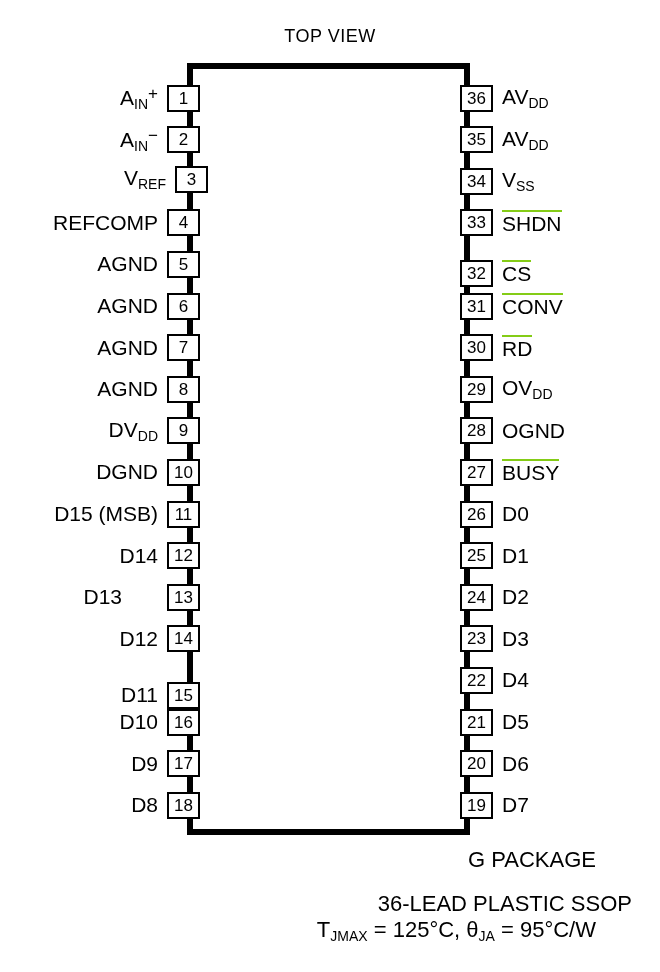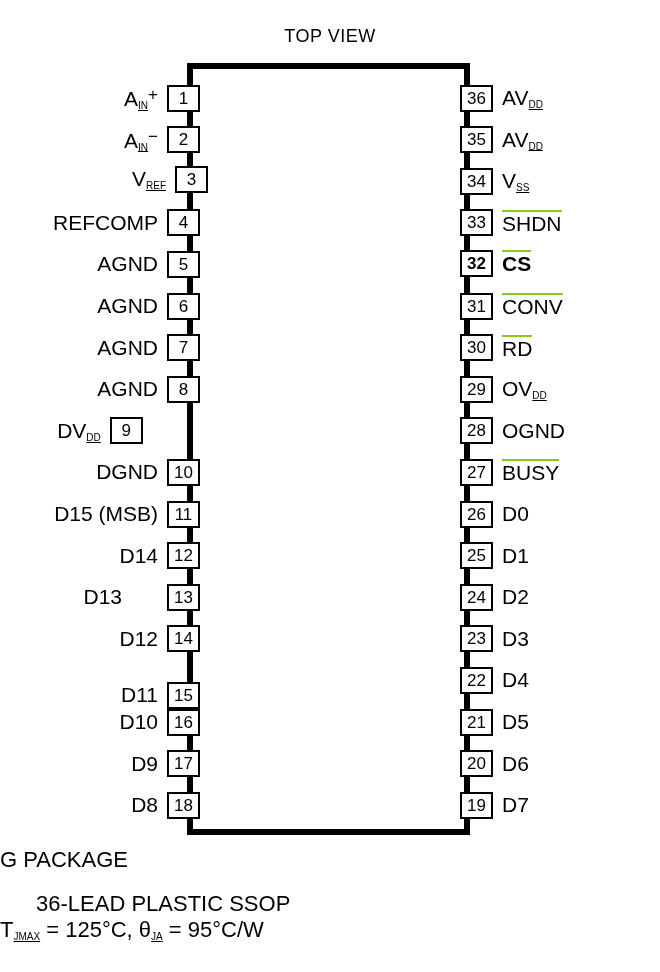--- a/index.html
+++ b/index.html
@@ -71,42 +71,41 @@
   .pin-row.left .pin-box { margin-left: 9px; margin-right: 0; }
   .pin-row.right .pin-box { margin-right: 9px; }
 
   .pin-label {
     font-size: 21px;
     white-space: nowrap;
   }
 
   
   .sub {
-    font-size: 10px;
+    font-size: 14px;
     vertical-align: -0.28em;
     letter-spacing: 0;
-    text-decoration: underline;
   }
   .sup {
     font-size: 17px;
     vertical-align: 0.34em;
   }
   .ovl {
     border-top: 2px solid #84cc16;
     padding-top: 1px;
     display: inline-block;
     line-height: 1.05;
   }
 
   
   .caption {
     position: absolute;
     left: 0;
     width: 596px;
-    text-align: left;
+    text-align: right;
     font-size: 22px;
   }
   #caption-1 { top: 847px; }
   #caption-2 { top: 891px; margin-left: 36px; }
   #caption-3 { top: 917px; }
 </style>
 </head>
 <body>
 
 <div id="top-view-title">TOP VIEW</div>
@@ -139,21 +138,21 @@
       <div class="pin-box">6</div>
     </div>
     <div class="pin-row left" style="top: 333.6px;">
       <div class="pin-label">AGND</div>
       <div class="pin-box">7</div>
     </div>
     <div class="pin-row left" style="top: 375.2px;">
       <div class="pin-label">AGND</div>
       <div class="pin-box">8</div>
     </div>
-    <div class="pin-row left" style="top: 416.8px; justify-content: center;">
+    <div class="pin-row left" style="top: 416.8px;">
       <div class="pin-label">DV<span class="sub">DD</span></div>
       <div class="pin-box">9</div>
     </div>
     <div class="pin-row left" style="top: 458.4px;">
       <div class="pin-label">DGND</div>
       <div class="pin-box">10</div>
     </div>
     <div class="pin-row left" style="top: 500px;">
       <div class="pin-label">D15 (MSB)</div>
       <div class="pin-box">11</div>
@@ -198,21 +197,21 @@
       <div class="pin-label">AV<span class="sub">DD</span></div>
     </div>
     <div class="pin-row right" style="top: 167.2px;">
       <div class="pin-box">34</div>
       <div class="pin-label">V<span class="sub">SS</span></div>
     </div>
     <div class="pin-row right" style="top: 208.8px;">
       <div class="pin-box">33</div>
       <div class="pin-label"><span class="ovl">SHDN</span></div>
     </div>
-    <div class="pin-row right" style="top: 249px; font-weight: bold;">
+    <div class="pin-row right" style="top: 259px;">
       <div class="pin-box">32</div>
       <div class="pin-label"><span class="ovl">CS</span></div>
     </div>
     <div class="pin-row right" style="top: 292px;">
       <div class="pin-box">31</div>
       <div class="pin-label"><span class="ovl">CONV</span></div>
     </div>
     <div class="pin-row right" style="top: 333.6px;">
       <div class="pin-box">30</div>
       <div class="pin-label"><span class="ovl">RD</span></div>

